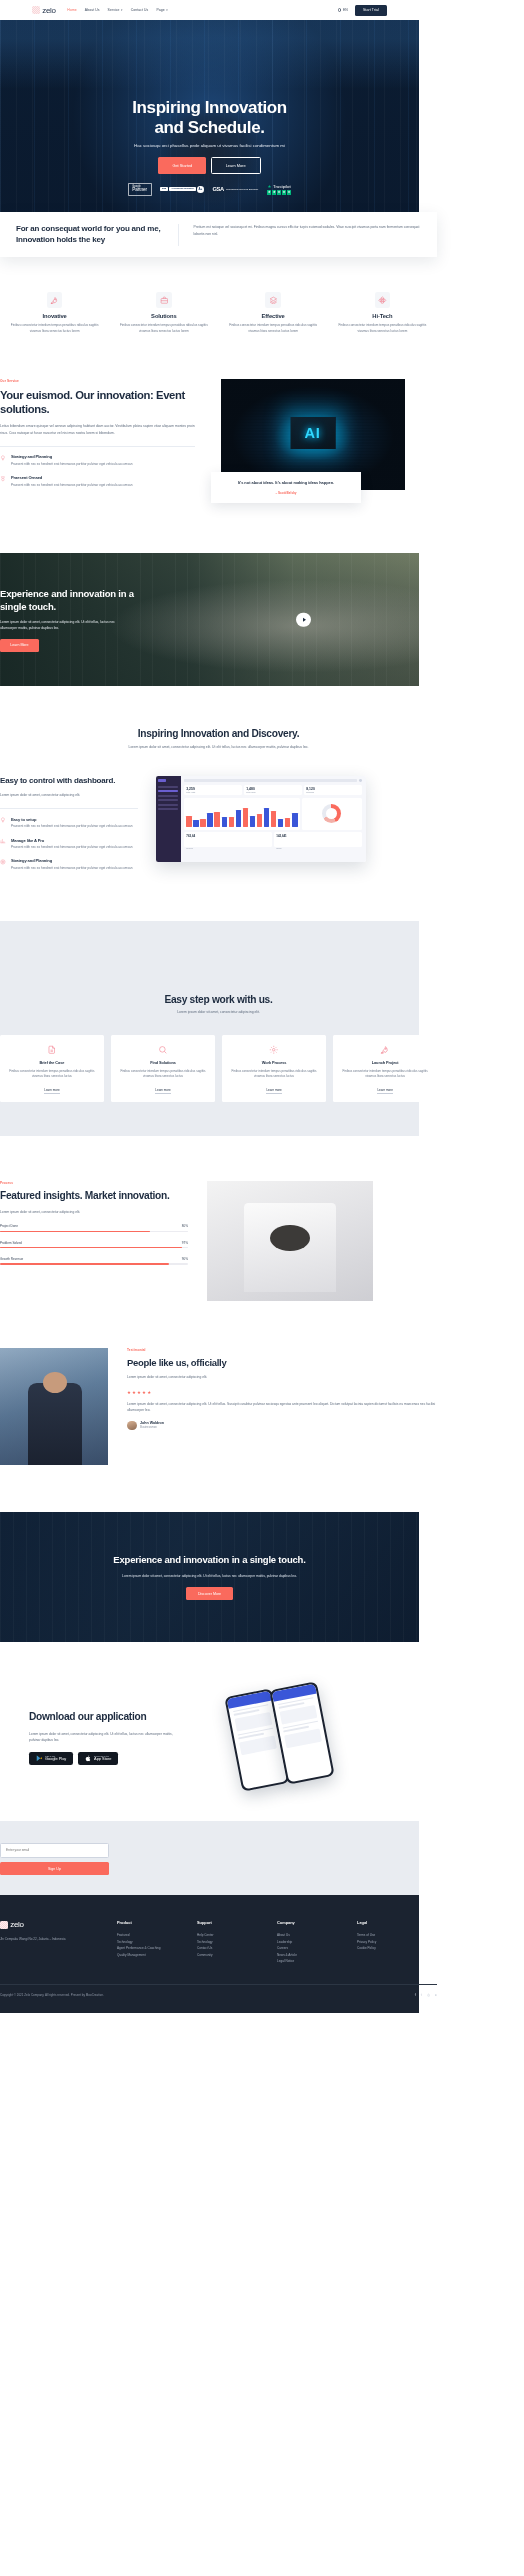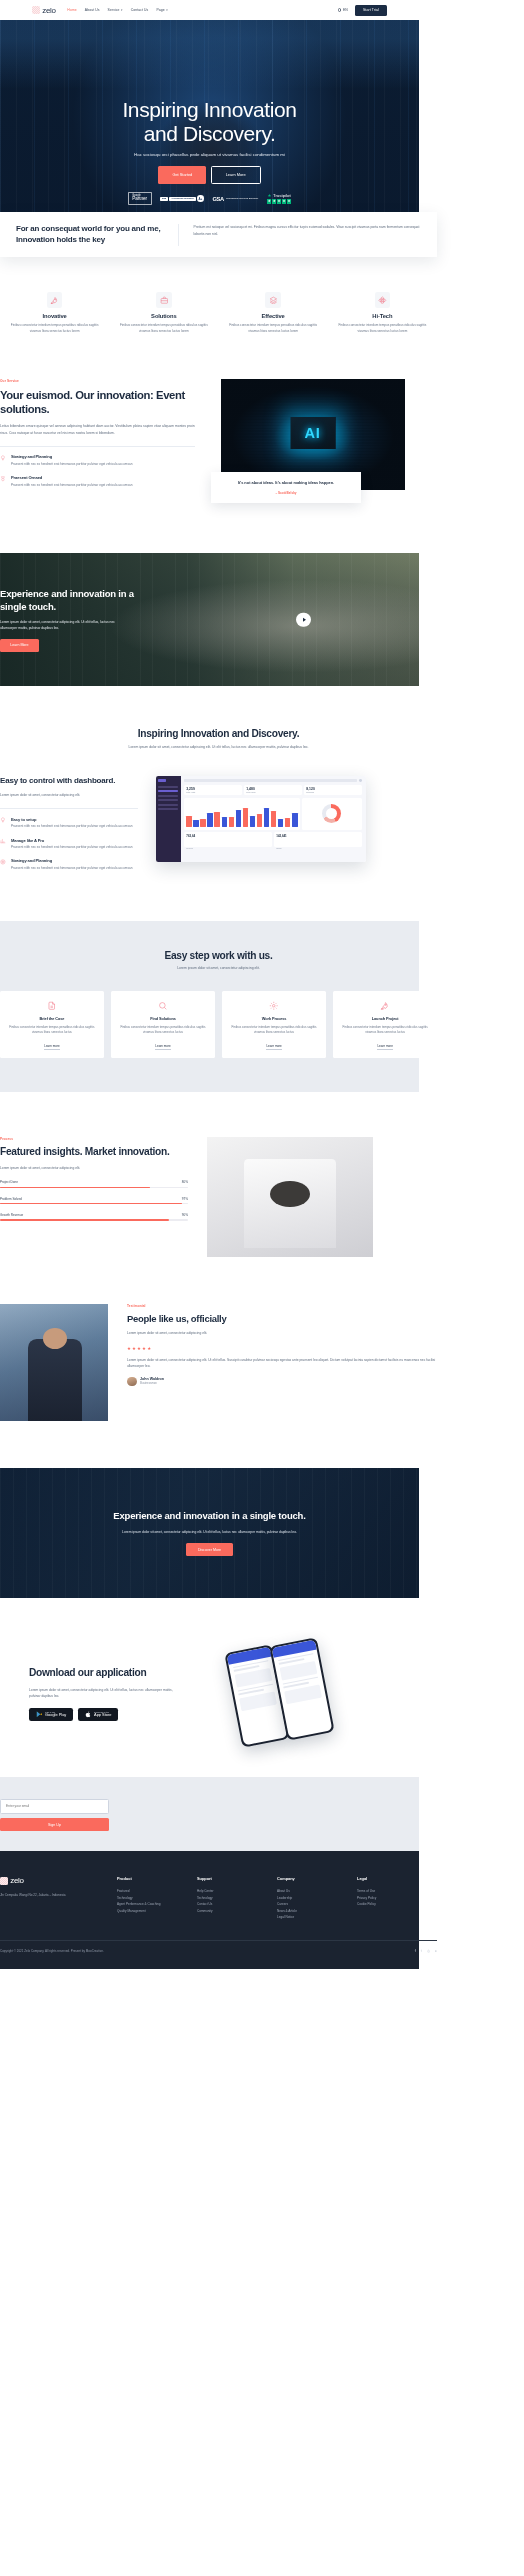--- a/index.html
+++ b/index.html
@@ -61,21 +61,21 @@
       repeating-linear-gradient(90deg, rgba(90,170,255,.07) 0 0.7px, transparent 0.7px 34px),
       linear-gradient(180deg, rgba(70,150,230,.22) 0 8%, transparent 30%);
   }
   .hero:after{
     content:"";position:absolute;left:50%;top:34%;width:109px;height:109px;
     transform:translateX(-50%);
     background:radial-gradient(ellipse at center, rgba(25,35,50,.92) 0%, rgba(20,35,55,.6) 48%, transparent 70%);
   }
   .hero-inner { position:relative; z-index:3; text-align:center; margin-top:78px; width:379px;}
   .hero h1 {
-    font-size:21px; line-height:1.14; color:#fff; font-weight:normal;
+    font-size:17px; line-height:1.14; color:#fff; font-weight:bold;
     letter-spacing:-0.4px;
     text-align:center;
   }
   .hero p {
     margin-top:5.1px; font-size:4.4px; color:#e3e9f2; line-height:1.75;
     width:211px; margin-left:auto; margin-right:auto;
   }
   .hero-btns { margin-top:7.3px; display:flex; gap:4.4px; justify-content:center;}
   .btn-primary {
     background:#fa6a5d; color:#fff; border:none; font-size:3.9px;
@@ -221,21 +221,21 @@
     display:flex;align-items:center;justify-content:center;}
   .donut:after{ content:"";width:11px;height:11px;border-radius:50%;background:#fff;}
   .shot-bottom{ display:flex; gap:2.2px; margin-top:2.2px;}
   .sb-card{flex:1;background:#fff;border-radius:1.5px;height:14.6px;padding:2.2px;}
   .sb-card b{font-size:2.9px;display:block;}
   .sb-card s{font-size:1.7px;color:#97a0b0;text-decoration:none;}
 
   
   .steps-sec { background:#e9ecf1; margin-top:42px; padding:29px 0 34px;}
   .steps-head { text-align:center;}
-  .steps-head h2 { font-size:10.2px; letter-spacing:-0.3px;}
+  .steps-head h2 { font-size:10.2px; letter-spacing:-0.3px;margin-top:44px;}
   .steps-head p { margin-top:5.1px; font-size:3.4px; color:#5e6b7d;}
   .steps { display:flex; gap:7.3px; margin-top:20.4px;}
   .step { flex:1; background:#fff; padding:8.7px 7.3px; text-align:center; border-radius:1.5px;}
   .step-ico { width:11.7px;height:11.7px;margin:0 auto 5.1px; display:flex;align-items:center;justify-content:center;}
   .step-ico svg{width:9.5px;height:9.5px;stroke:#f2697c;fill:none;stroke-width:1.3;}
   .step h4 { font-size:3.9px; letter-spacing:-0.1px;}
   .step p { margin-top:3.6px; font-size:3px; line-height:1.85; color:#6b7789;}
   .step a { margin-top:5.1px; display:inline-block; font-size:3px; color:#1d2b3f; text-decoration:none; border-bottom:0.4px solid #c7cdd8; padding-bottom:0.7px;}
 
   
@@ -399,21 +399,21 @@
         <span>EN</span>
       </div>
       <button class="btn-trial">Start Trial</button>
     </div>
   </div>
 
   <div class="hero">
     <div class="hero-inner">
       <h1>
         <span>Inspiring Innovation</span><br>
-        <span>and Discovery.</span>
+        <span>and Schedule.</span>
       </h1>
       <p>Hac sociosqu orci phasellus pede aliquam ut vivamus facilisi condimentum mi</p>
       <div class="hero-btns">
         <button class="btn-primary">Get Started</button>
         <button class="btn-ghost">Learn More</button>
       </div>
       <div class="badges">
         <div class="badge-box">
           <span class="b1">Google</span>
           <span class="b2">Partner</span>

